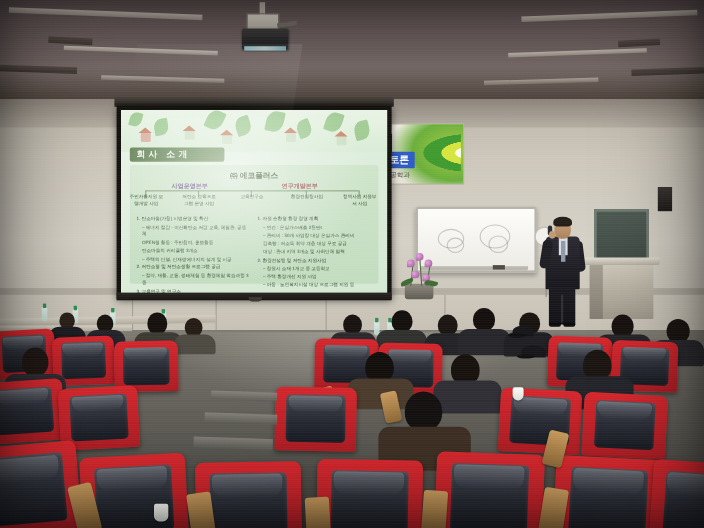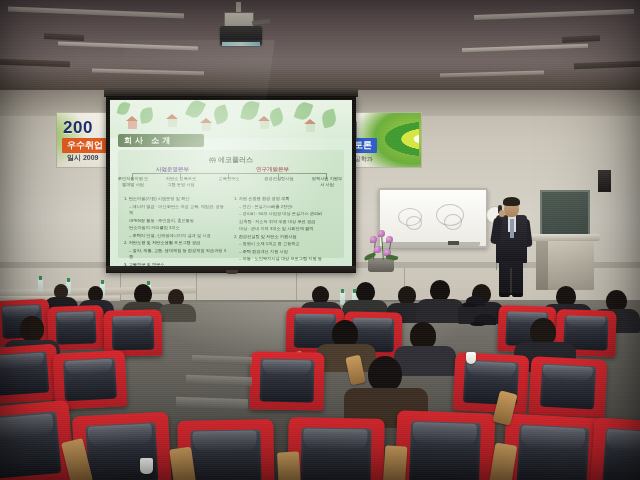--- a/index.html
+++ b/index.html
@@ -208,26 +208,20 @@
   <div class="proj-lens"></div>
 
   <div class="wall"></div>
   <div class="wall-upper"></div>
   <div class="wall-band"></div>
   <div class="wall-panelline" style="left:120px;"></div>
   <div class="wall-panelline" style="left:196px;"></div>
   <div class="wall-panelline" style="left:296px;"></div>
   <div class="wall-panelline" style="left:404px;"></div>
 
-  <div class="banner banner-l">
-    <div class="bn-green2"></div>
-    <div class="bn-year">200</div>
-    <div class="bn-tagbox">우수취업</div>
-    <div class="bn-sub">일시 2009</div>
-  </div>
 
   <div class="banner banner-r">
     <div class="bn-green"></div>
     <div class="bn-chevron"></div>
     <div class="bn-title-r">수회</div>
     <div class="bn-tagbox blue">강전학토론</div>
     <div class="bn-sub2">대학교 환경공학과</div>
   </div>
 
   <div class="scr-valance"></div>

